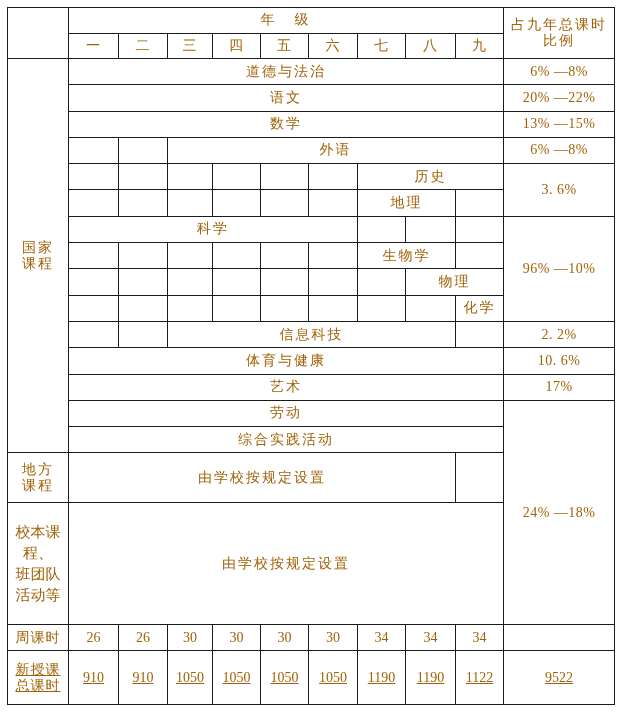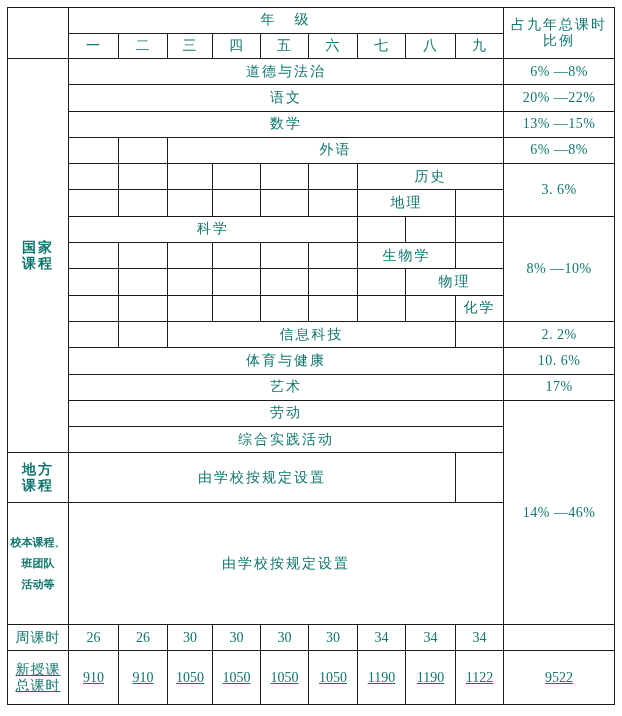--- a/index.html
+++ b/index.html
@@ -1,38 +1,38 @@
 <!DOCTYPE html>
 <html><head>
 <meta charset="utf-8">
 <style>
   html,body{margin:0;padding:0;background:#ffffff;}
   .page{
     width:622px;height:716px;background:#fff;position:relative;
-    font-family:"Liberation Serif","DejaVu Serif",serif;color:#0f766e;
+    font-family:"Liberation Serif","DejaVu Serif",serif;color:#a16207;
     box-sizing:border-box;padding:7px 8px 11px 7px;
   }
   table.sched{
     border-collapse:collapse;table-layout:fixed;width:607px;height:698px;
   }
   table.sched td{
     border:1px solid #1a1a1a;text-align:center;vertical-align:middle;
     padding:0;font-size:14px;line-height:1.15;overflow:hidden;
   }
   
   tr.hh1{height:26px;} tr.hh2{height:25px;}
   tr.hr{height:26.3px;}
   tr.hlocal{height:50px;} tr.hschool{height:122px;}
   tr.hweek{height:26px;} tr.htotal{height:54px;text-decoration:underline;}
   
   td.hdr{letter-spacing:3px;}
   td.pcthdr{letter-spacing:2px;line-height:25px;font-family:Liberation Serif, serif;}
   td.grade{letter-spacing:1px;}
-  td.cat{letter-spacing:2px;line-height:26px;font-weight:bold;}
-  td.cat.small{letter-spacing:0;font-size:11px;line-height:21px;}
+  td.cat{letter-spacing:2px;line-height:26px;}
+  td.cat.small{letter-spacing:0;font-size:15px;line-height:21px;}
   td.sub{letter-spacing:2px;margin-left:44px;}
   td.note{letter-spacing:2px;}
   td.pct{letter-spacing:0.5px;}
   td.num{letter-spacing:0;}
   td.lbl{letter-spacing:1px;line-height:22px;}
 </style>
 </head>
 <body>
 
 <div class="page">
@@ -112,21 +112,21 @@
     <td class="e"></td>
     <td class="e"></td>
     <td colspan="2" class="sub">地理</td>
     <td class="e"></td>
   </tr>
   <tr class="hr">
     <td colspan="6" class="sub">科学</td>
     <td class="e"></td>
     <td class="e"></td>
     <td class="e"></td>
-    <td rowspan="4" class="pct">8% —10%</td>
+    <td rowspan="4" class="pct">96% —10%</td>
   </tr>
   <tr class="hr">
     <td class="e"></td>
     <td class="e"></td>
     <td class="e"></td>
     <td class="e"></td>
     <td class="e"></td>
     <td class="e"></td>
     <td colspan="2" class="sub">生物学</td>
     <td class="e"></td>
@@ -162,21 +162,21 @@
   <tr class="hr">
     <td colspan="9" class="sub">体育与健康</td>
     <td class="pct">10. 6%</td>
   </tr>
   <tr class="hr">
     <td colspan="9" class="sub">艺术</td>
     <td class="pct">17%</td>
   </tr>
   <tr class="hr">
     <td colspan="9" class="sub">劳动</td>
-    <td rowspan="4" class="pct">14% —46%</td>
+    <td rowspan="4" class="pct">24% —18%</td>
   </tr>
   <tr class="hr">
     <td colspan="9" class="sub">综合实践活动</td>
   </tr>
 
   <tr class="hlocal">
     <td class="cat">
       <div>地方</div>
       <div>课程</div>
     </td>

